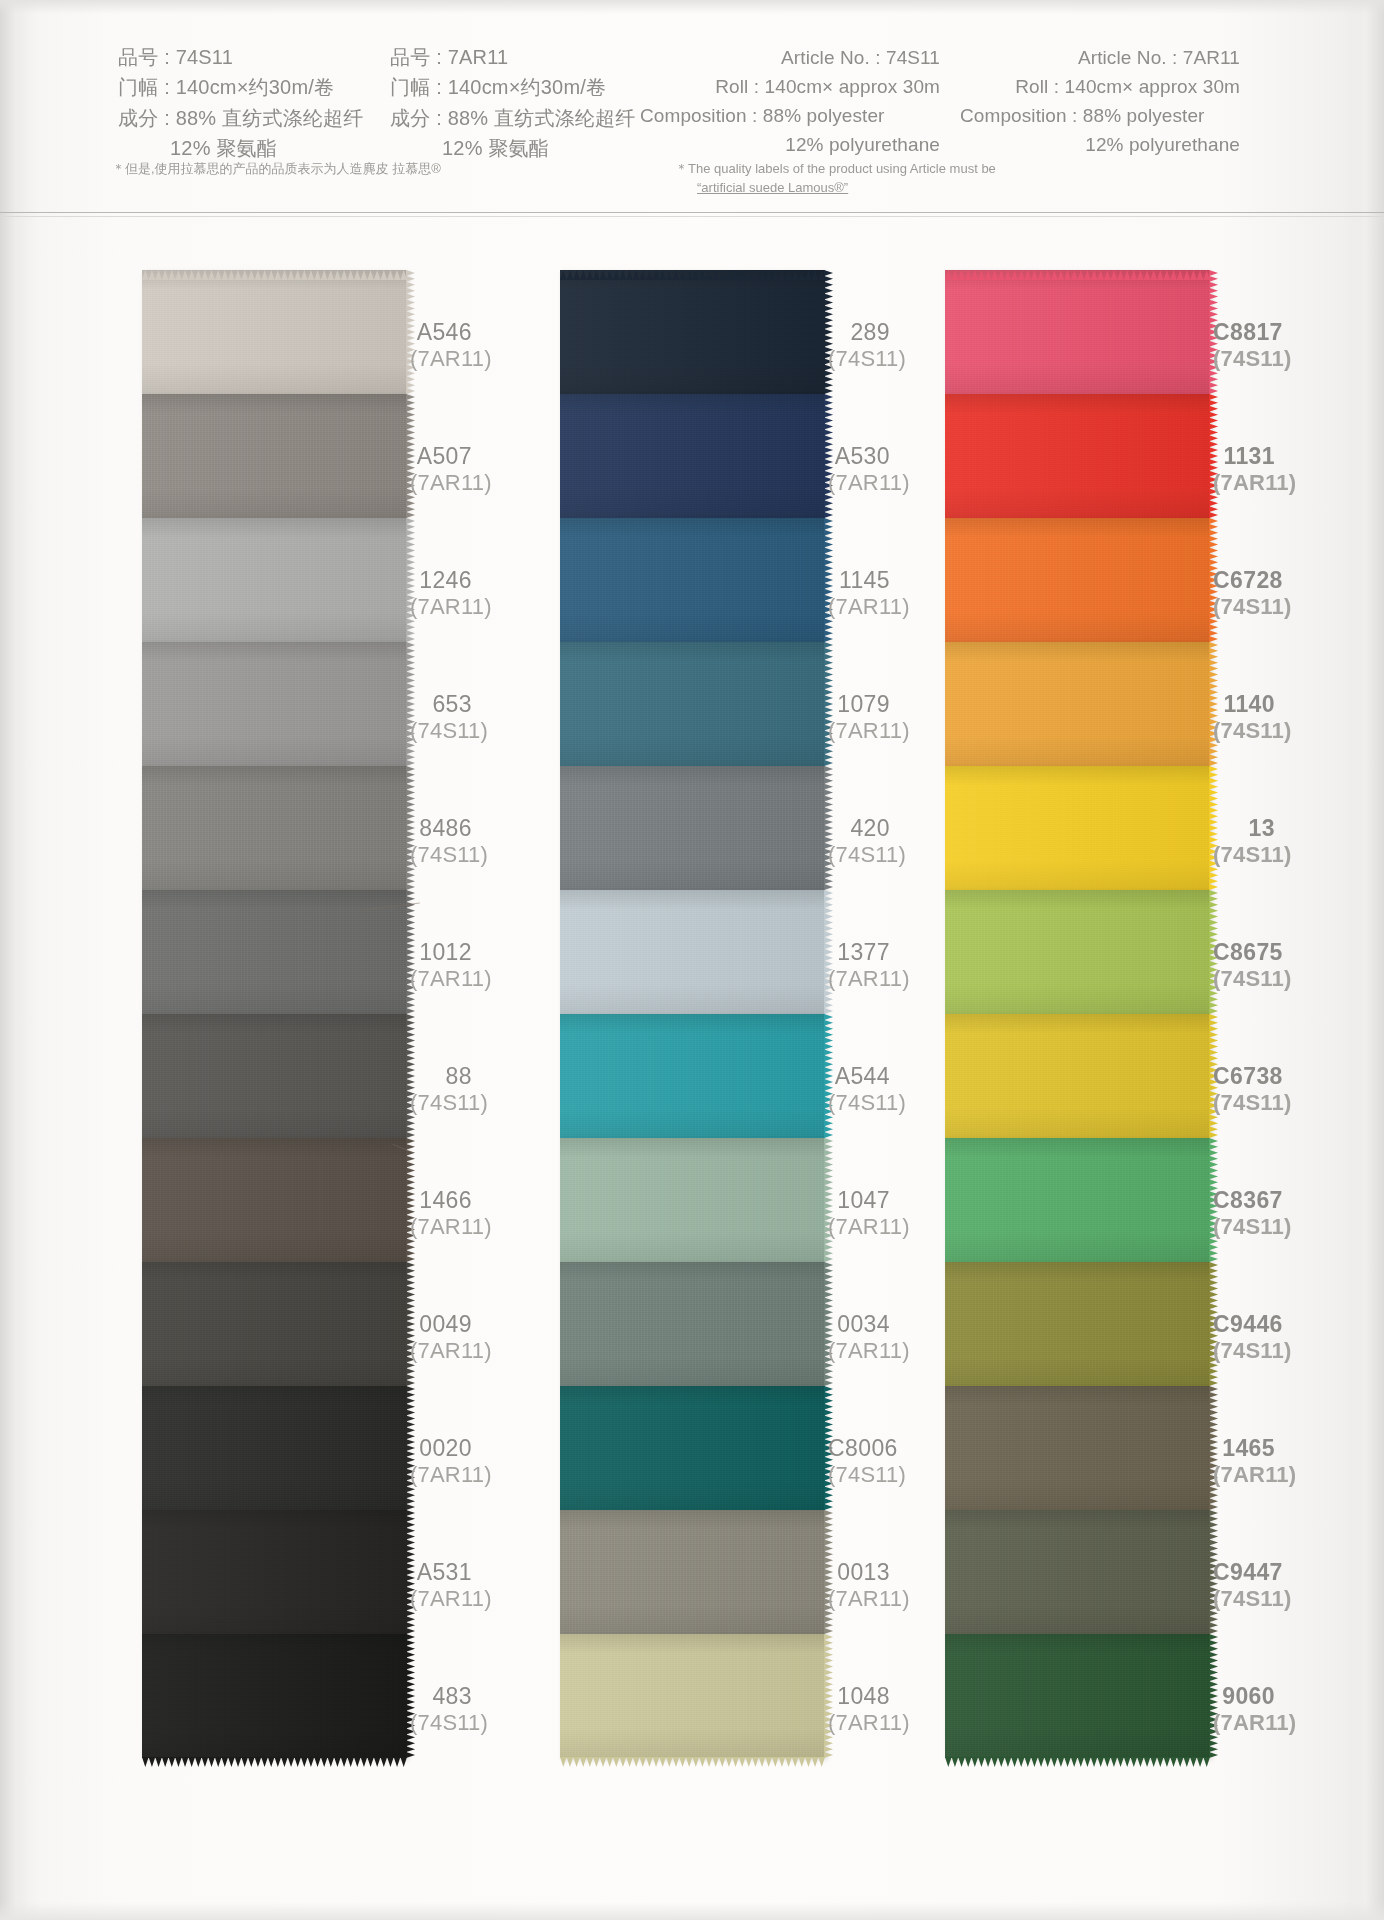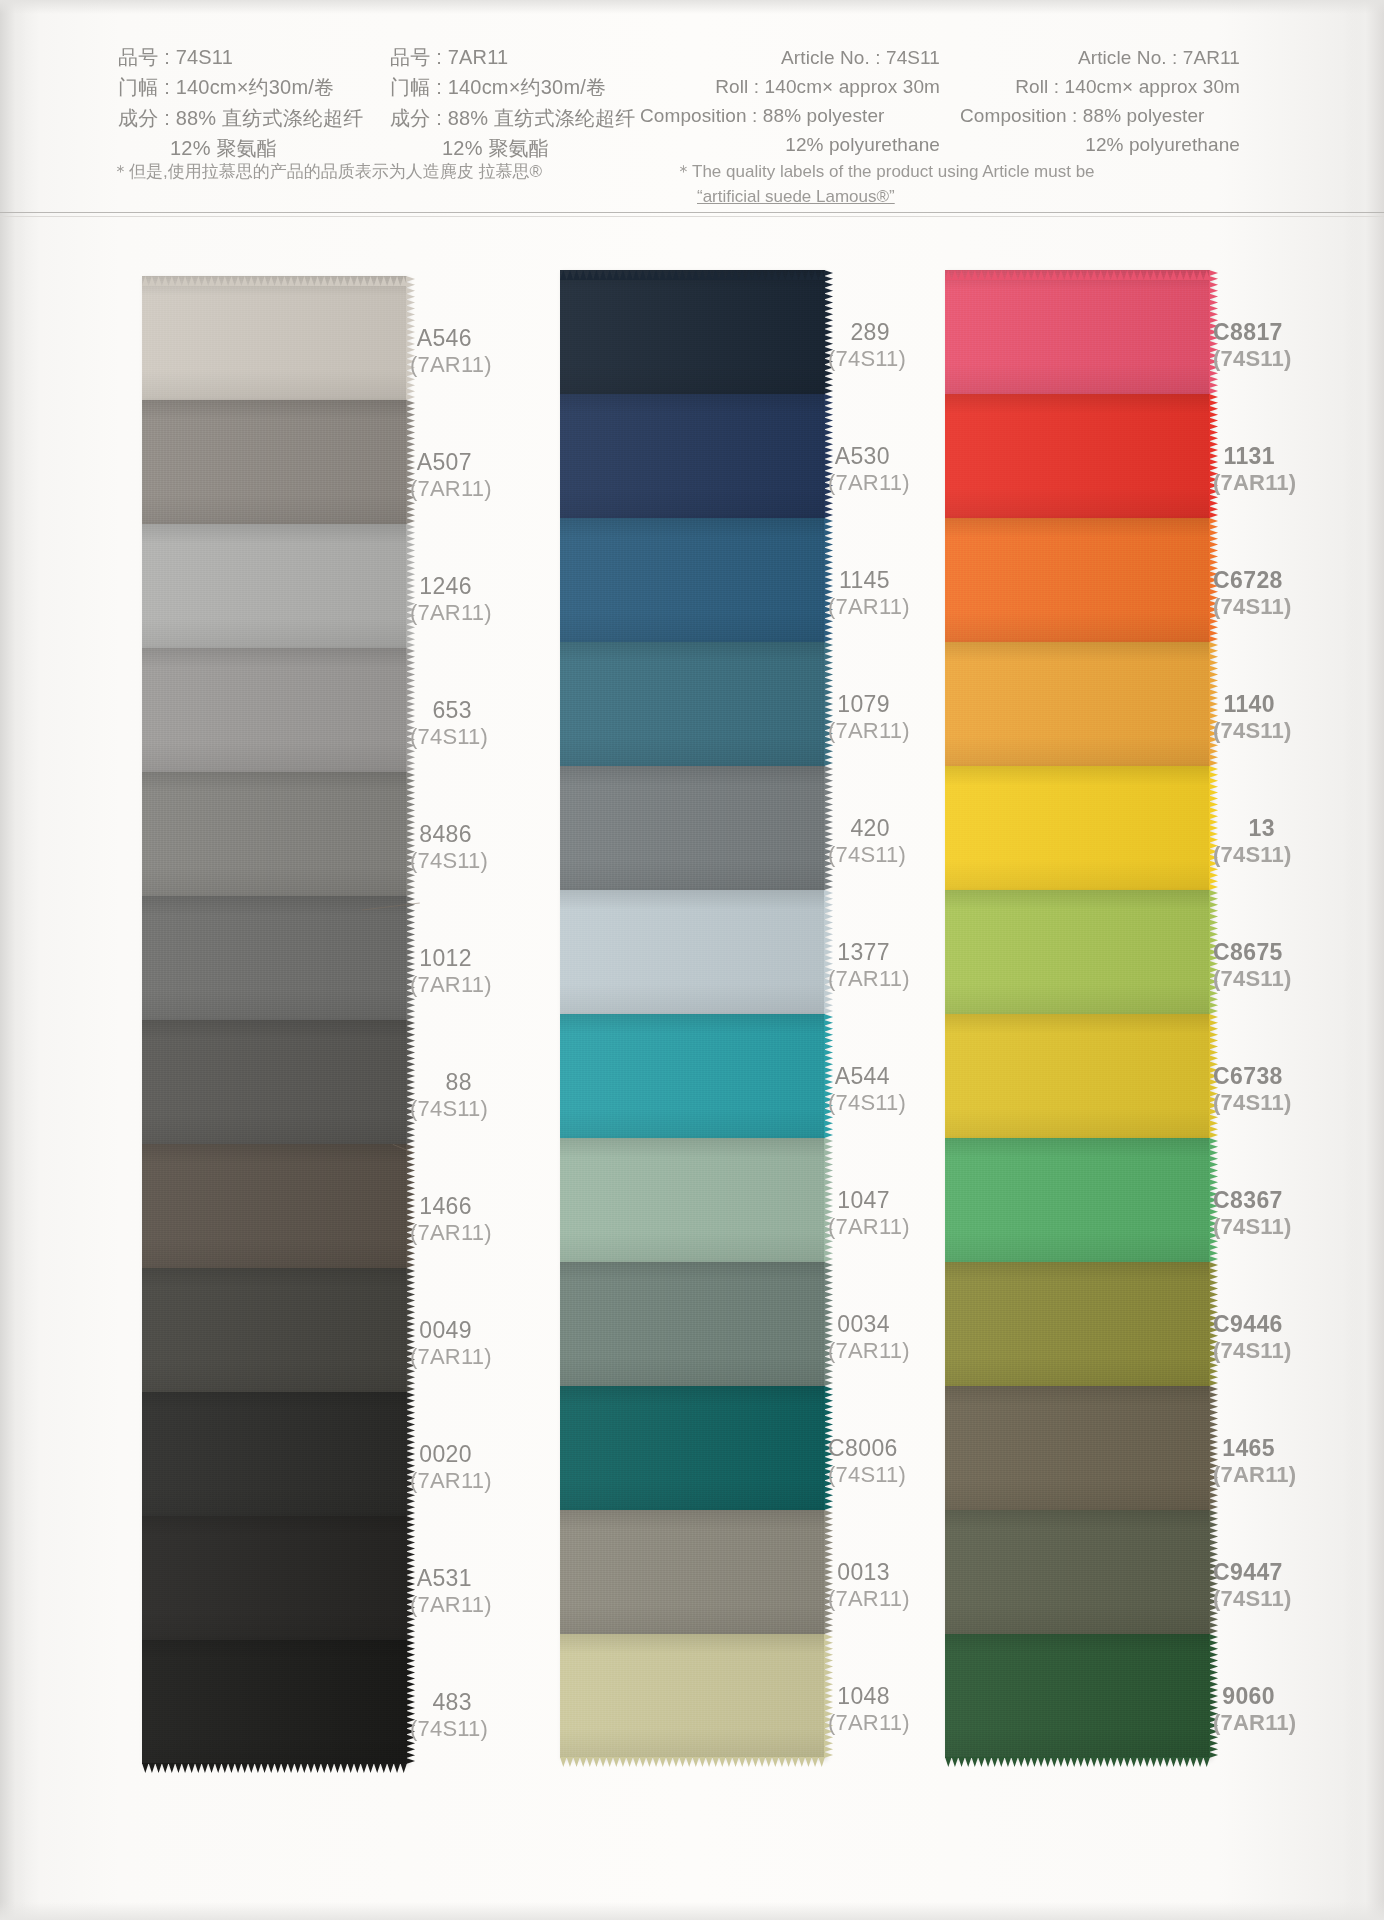--- a/index.html
+++ b/index.html
@@ -32,27 +32,27 @@
     background:#b9b7b4;}
   .hdr-rule2{position:absolute;left:0;top:216px;width:1384px;height:1px;
     background:#dcdad7;}
 
   .spec{position:absolute;color:#8e8c89;line-height:1.52;white-space:nowrap;}
   .spec .ln{display:block;}
   .spec.cn{font-size:20px;letter-spacing:.2px;}
   .spec.en{font-size:19px;letter-spacing:.1px;}
   .spec.en .ln{text-align:right;}
 
-  .note{position:absolute;color:#9c9a97;font-size:17px;line-height:1.45;white-space:nowrap;}
+  .note{position:absolute;color:#9c9a97;font-size:13px;line-height:1.45;white-space:nowrap;}
   .note .ln{display:block;}
 
   
   .cols{position:absolute;left:0;top:0;width:1384px;height:1920px;}
   .col{position:absolute;top:270px;width:330px;}
-  .col-0{left:142px;margin-top:6px;}
+  .col-0{left:142px;}
   .col-1{left:560px;}
   .col-2{left:945px;}
 
   .row{position:relative;height:124px;}
   .swatch-wrap{position:absolute;left:0;top:0;width:265px;height:124px;}
   .swatch{
     position:absolute;left:0;top:0;width:265px;height:124px;
     box-shadow:2px 2px 5px rgba(0,0,0,.13);
   }
   .zig{

